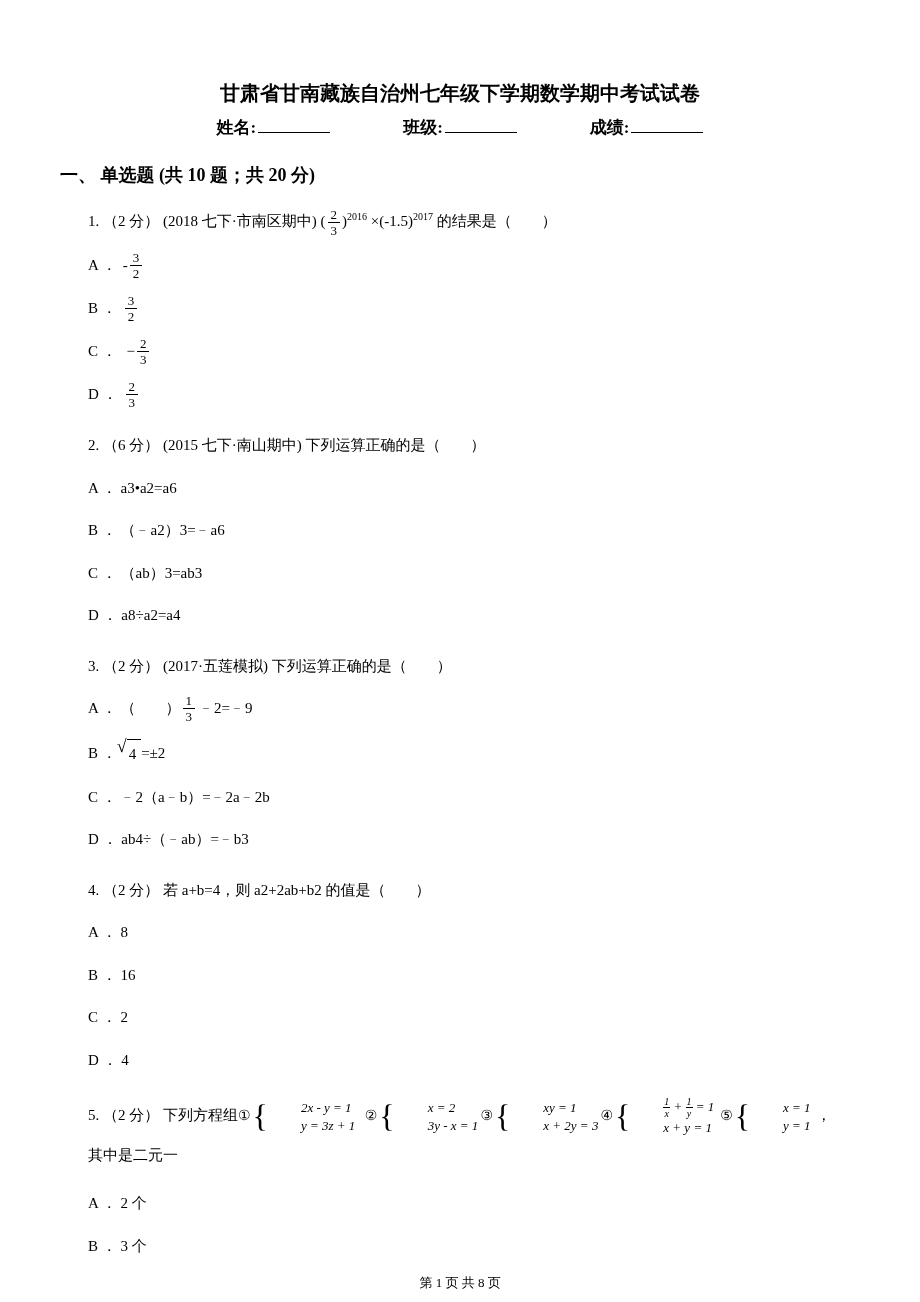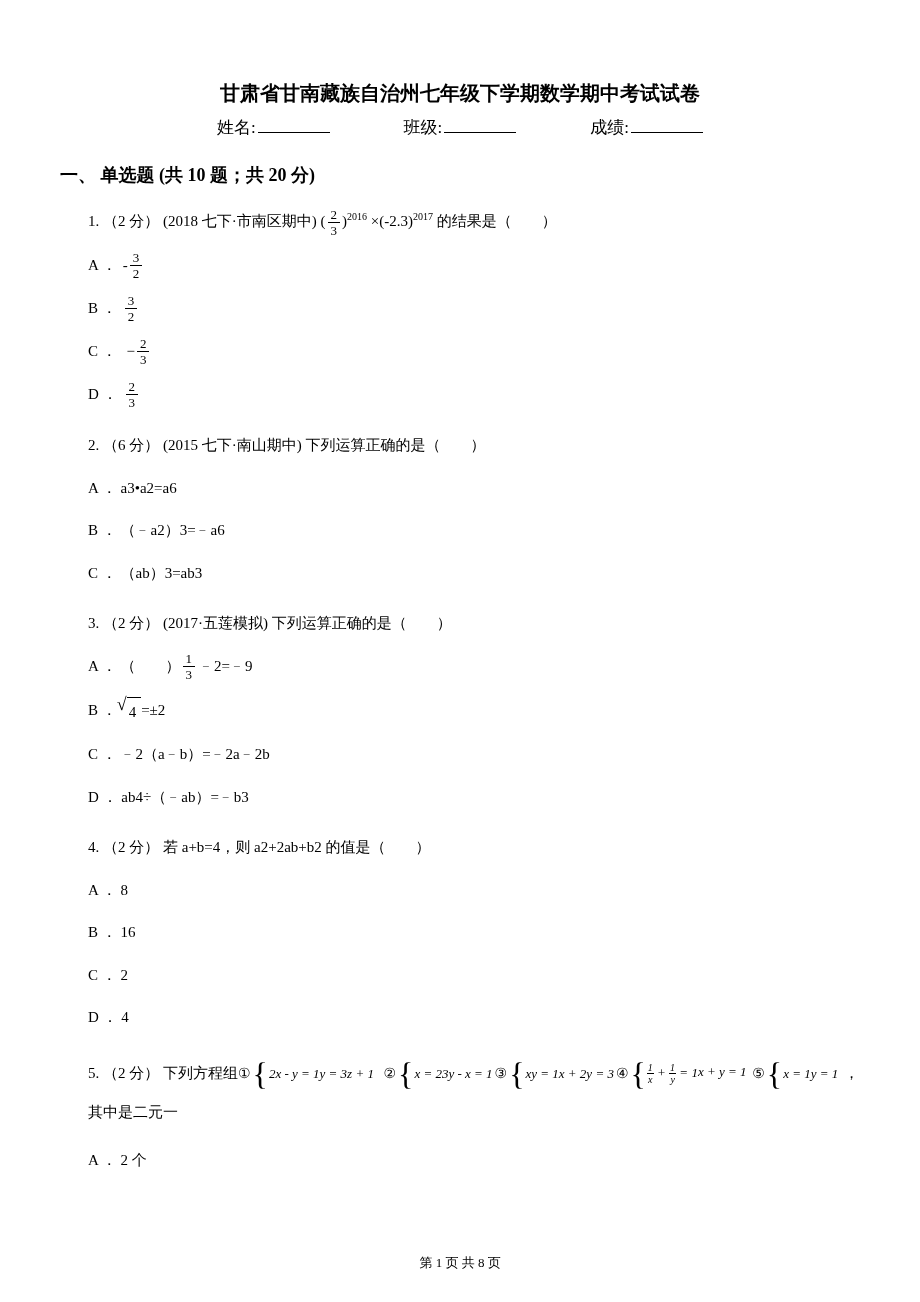--- a/index.html
+++ b/index.html
@@ -16,21 +16,21 @@
     .title {
       text-align: center;
       font-size: 20px;
       font-weight: bold;
       margin-bottom: 8px;
     }
     .info-line {
       display: flex;
       justify-content: space-around;
       font-size: 17px;
-      font-weight: normal;
+      font-weight: bold;
       margin-bottom: 24px;
       padding: 0 120px;
     }
     .info-item { display: inline-flex; align-items: baseline; }
     .underline {
       display: inline-block;
       border-bottom: 1.5px solid #000;
       width: 72px;
       height: 18px;
       margin-left: 2px;
@@ -85,24 +85,25 @@
       vertical-align: middle;
       margin: 0 2px;
     }
     .brace {
       font-size: 32px;
       line-height: 0.85;
       margin-right: 1px;
     }
     .sys-rows {
       display: inline-flex;
-      flex-direction: row;
+      flex-direction: column;
       font-size: 13px;
       font-style: italic;
       line-height: 1.35;
+      margin-left: 32px;
     }
     .footer {
       position: absolute;
       bottom: 30px;
       width: 800px;
       text-align: center;
       font-size: 13px;
     }
     .q5opts { margin-left: -28px; }
     .frac-inline {
@@ -139,21 +140,21 @@
 
 <div class="section-header">一、 单选题 (共 10 题；共 20 分)</div>
 
 <div class="question">
   <div class="question-stem">
     <span>1. （2 分） (2018 七下·市南区期中)</span>
     <span class="paren">(</span><span class="frac">
         <span class="num">2</span>
         <span class="den">3</span>
       </span><span class="paren">)</span><span class="sup">2016</span>
-    ×<span>(-2.3)</span><span class="sup">2017</span>
+    ×<span>(-1.5)</span><span class="sup">2017</span>
     <span> 的结果是（　　）</span>
   </div>
   <div class="option">
       <span class="opt-letter">A ．</span>
       <span>-</span>
       <span class="frac">
         <span class="num">3</span>
         <span class="den">2</span>
       </span>
     </div>
@@ -175,20 +176,21 @@
         <span class="den">3</span>
       </span>
     </div>
 </div>
 
 <div class="question">
   <div class="question-stem">2. （6 分） (2015 七下·南山期中) 下列运算正确的是（　　）</div>
   <div class="option">A ． a3•a2=a6</div>
   <div class="option">B ． （﹣a2）3=﹣a6</div>
   <div class="option">C ． （ab）3=ab3</div>
+  <div class="option">D ． a8÷a2=a4</div>
 </div>
 
 <div class="question">
   <div class="question-stem">3. （2 分） (2017·五莲模拟) 下列运算正确的是（　　）</div>
   <div class="option">
     <span>A ． （　　）</span>
     <span class="frac" style="margin:0 4px 0 2px;">
         <span class="num">1</span>
         <span class="den">3</span>
       </span>
@@ -251,15 +253,16 @@
     <span class="circled">⑤</span><span class="sys">
         <span class="brace">{</span>
         <span class="sys-rows">
           <span>x = 1</span>
           <span>y = 1</span>
         </span>
       </span>
     <span> ，　其中是二元一</span>
   </div>
   <div class="option" style="margin-top:8px;">A ． 2 个</div>
+  <div class="option">B ． 3 个</div>
 </div>
 
 <div class="footer">第 1 页 共 8 页</div>
 
 </body></html>

